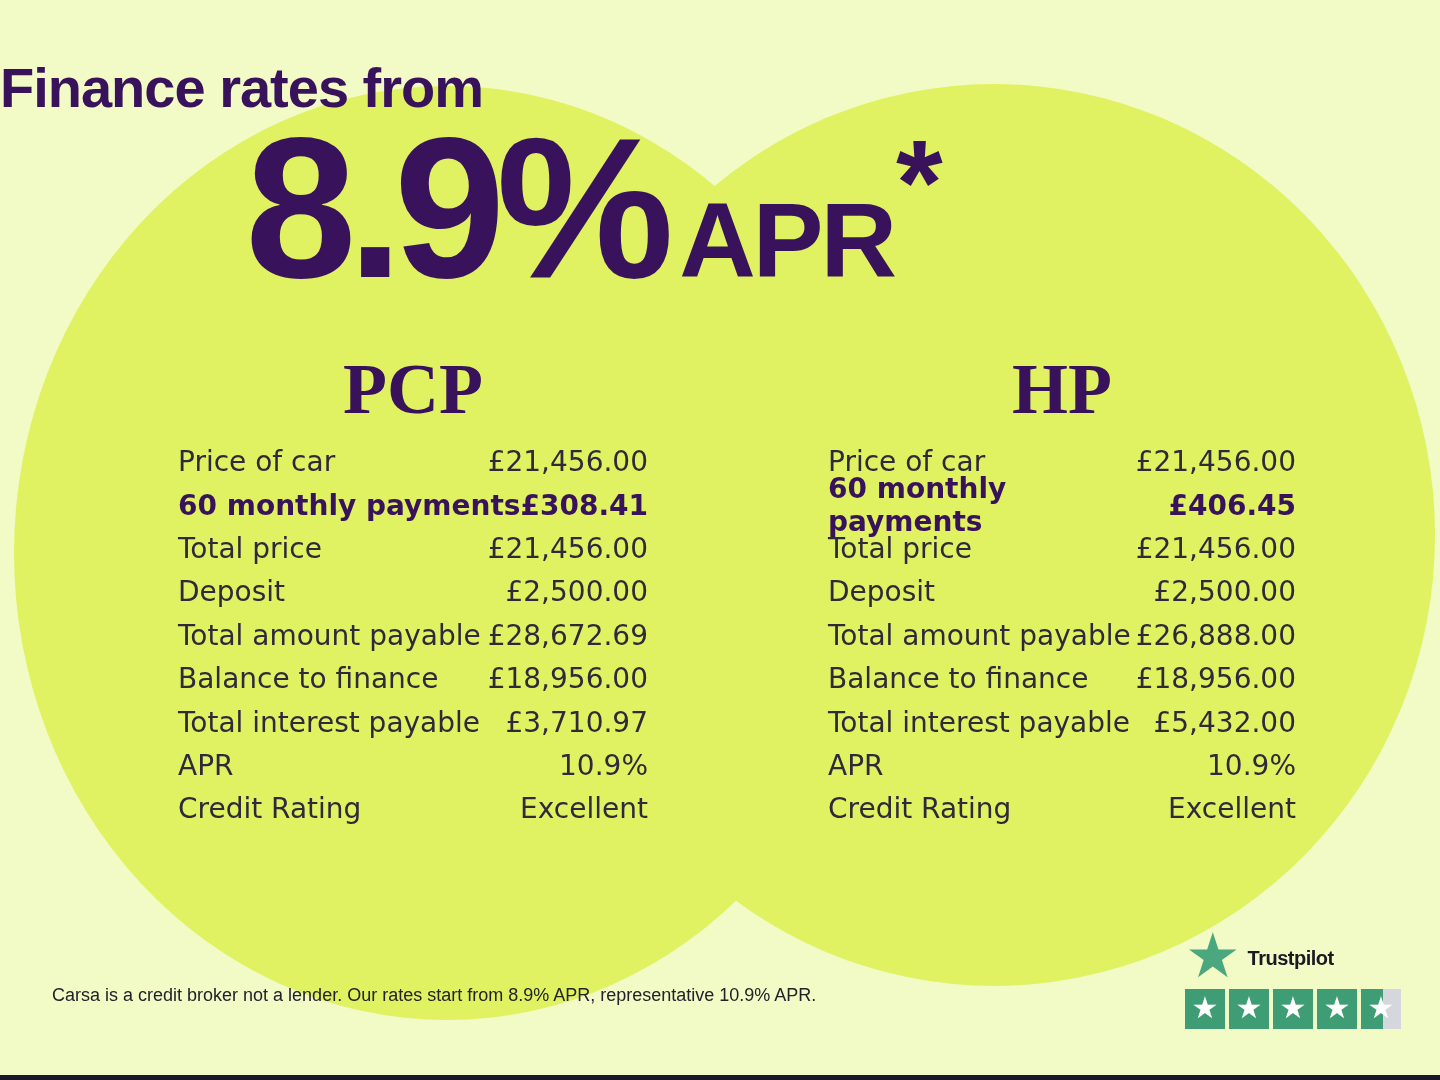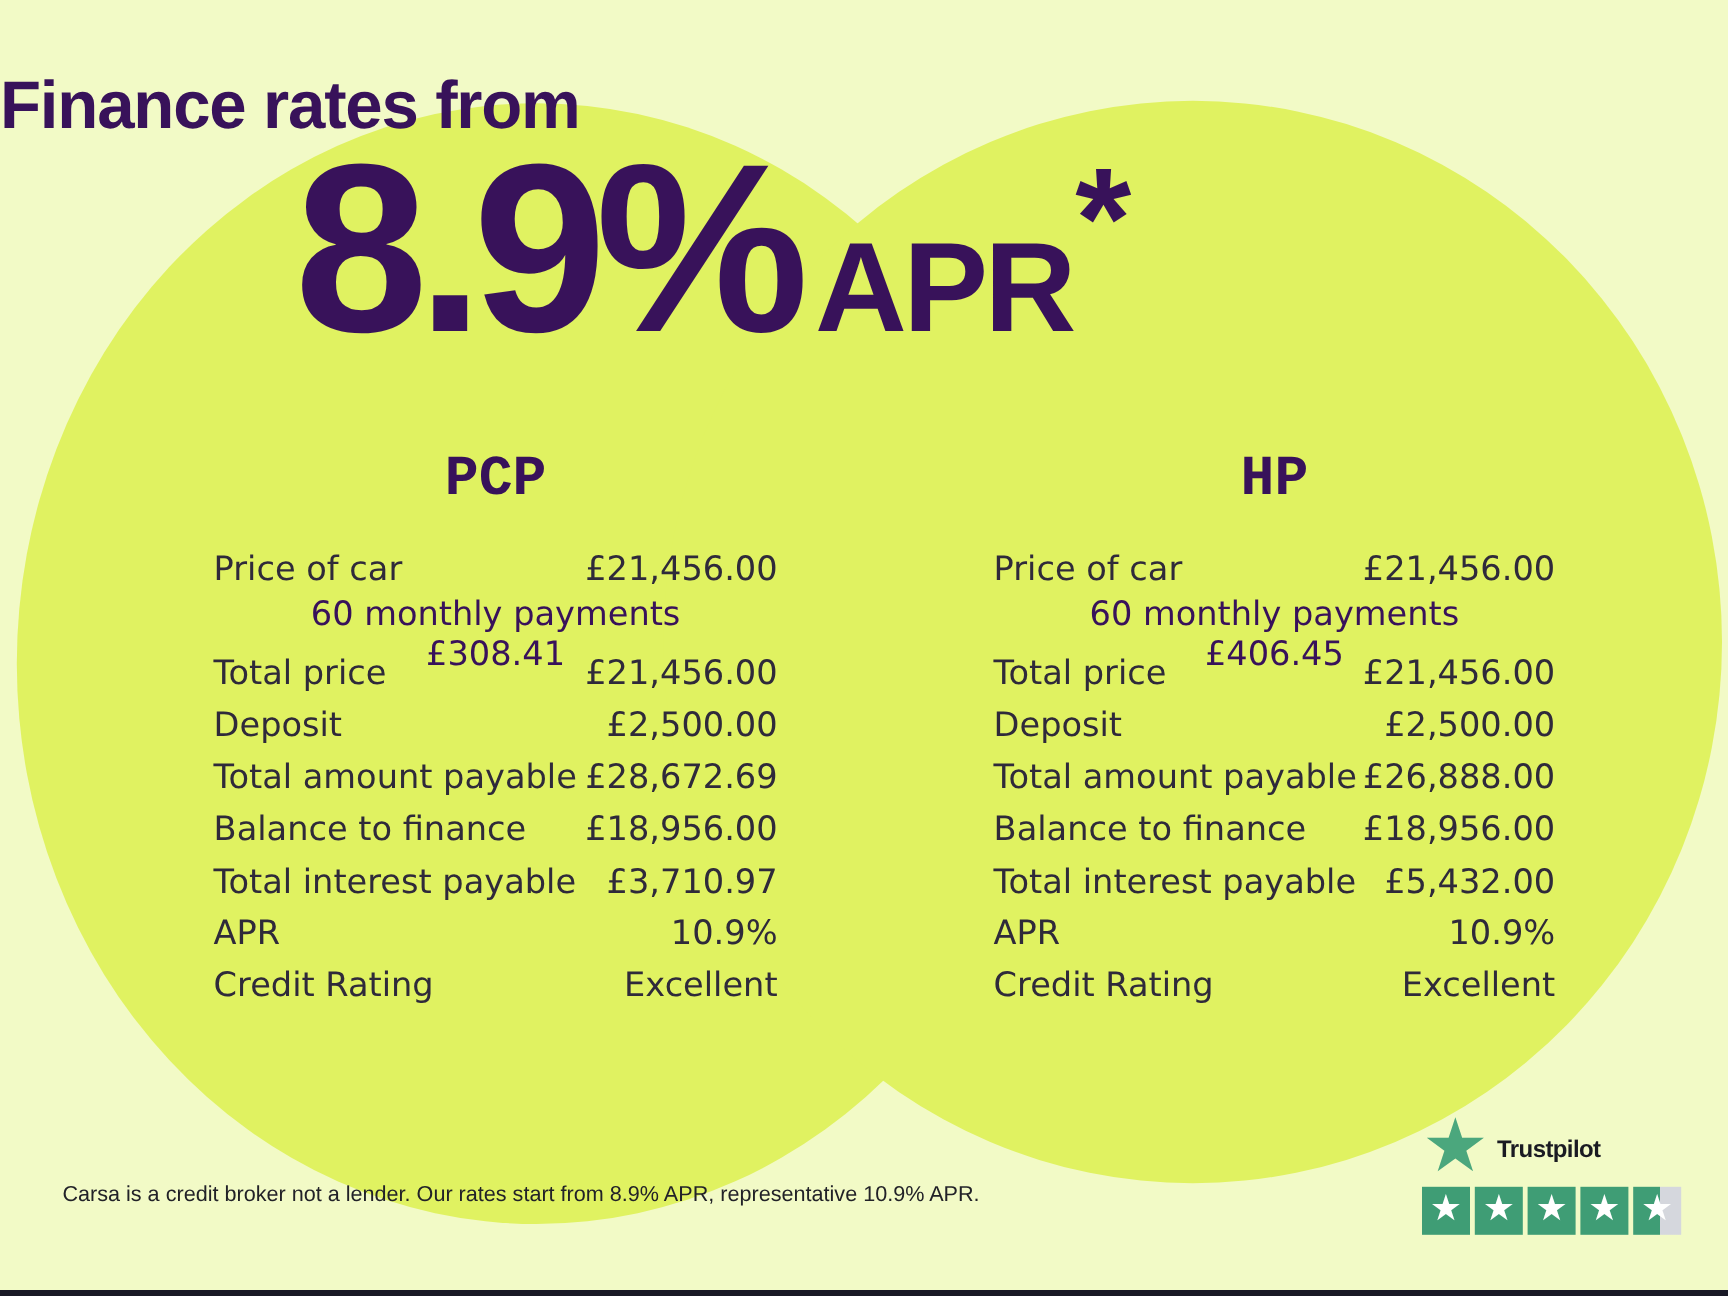--- a/index.html
+++ b/index.html
@@ -26,34 +26,34 @@
     font-weight:800;
   }
   .rate-big{font-size:200px;line-height:1;letter-spacing:-9px;}
   .rate-apr{font-size:106px;line-height:1;letter-spacing:-3px;margin-left:14px;}
   .rate-ast{font-size:120px;line-height:1;position:relative;top:14px;margin-left:2px;align-self:flex-start;}
 
   .col{position:absolute;top:358px;font-family:"DejaVu Sans",sans-serif;}
   .col-pcp{left:178px;width:470px;}
   .col-hp{left:828px;width:468px;}
   .col h2{
-    margin:16px 0 24px 0;text-align:center;
-    font-size:47px;line-height:54px;font-weight:bold;
+    margin:4px 0 24px 0;text-align:center;
+    font-size:72px;line-height:54px;font-weight:bold;
     color:var(--heading-purple,#38125a);
-    font-family:Liberation Mono, monospace;
+    font-family:Liberation Serif, serif;
   }
   .row{
     display:flex;justify-content:space-between;align-items:center;
     height:43.4px;
     font-size:28px;
     color:var(--row-text,#2f2a3a);
   }
   .row .label{text-align:left;}
   .row .value{text-align:left;}
-  .row.bold{font-weight:normal;color:var(--row-bold,#38125a);flex-direction:column;}
+  .row.bold{font-weight:bold;color:var(--row-bold,#38125a);}
 
   .disclaimer{
     position:absolute;left:52px;top:982px;width:780px;
     font-size:18px;line-height:26px;
     color:var(--disclaimer-text,#222228);
   }
 
   .trustpilot{position:absolute;left:1185px;top:930px;width:215px;}
   .tp-logo{display:flex;align-items:center;}
   .tp-star{

